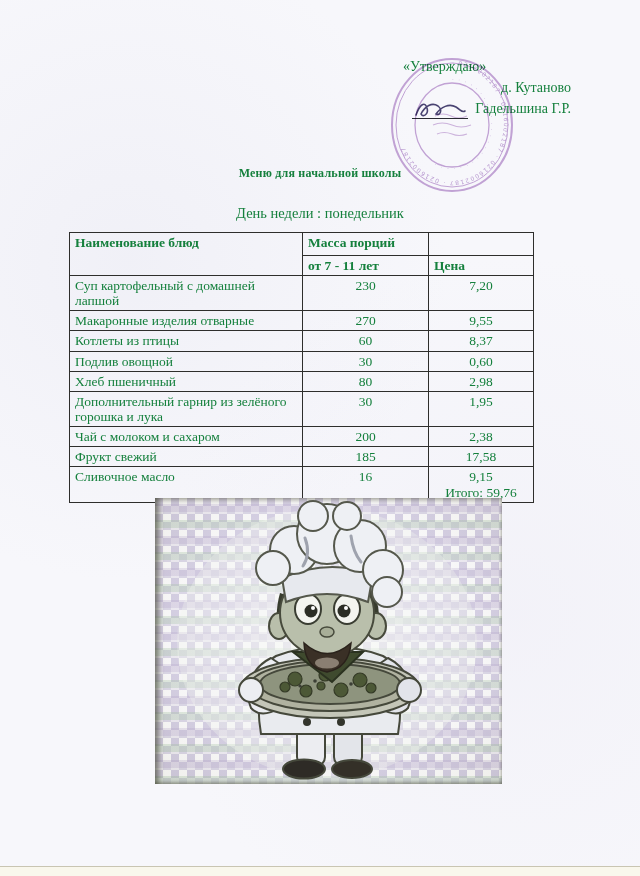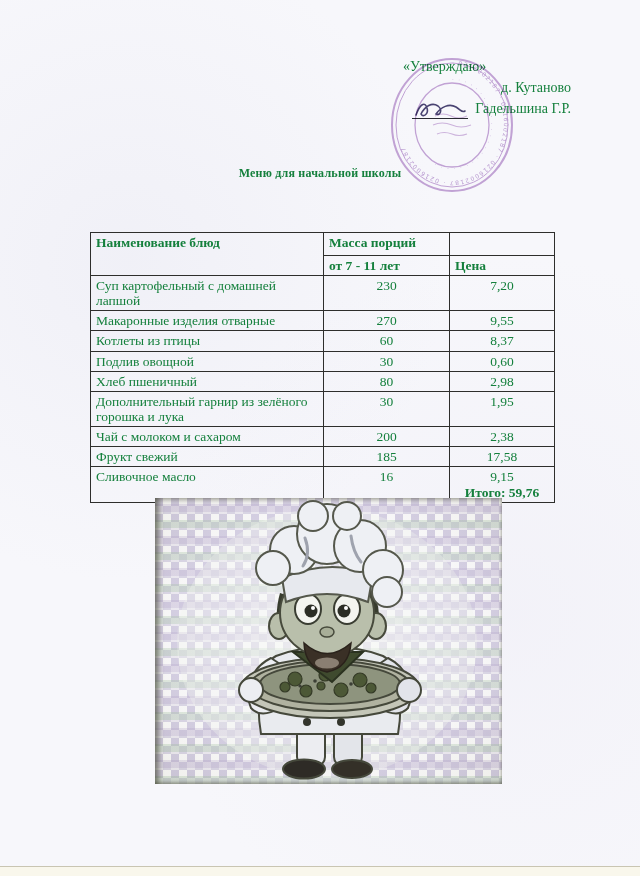--- a/index.html
+++ b/index.html
@@ -28,30 +28,30 @@
   .stamp{position:absolute;left:385px;top:50px;width:134px;height:152px;
     opacity:.55;mix-blend-mode:multiply;pointer-events:none;}
 
   
   .doc-title{position:absolute;left:0;top:166px;width:640px;text-align:center;
     font-weight:bold;font-size:12px;letter-spacing:.2px;}
   .doc-subtitle{position:absolute;left:0;top:205px;width:640px;text-align:center;
     font-size:14.5px;}
 
   
-  .menu-wrap{position:absolute;left:90px;top:232px;width:464px;}
+  .menu-wrap{position:absolute;left:69px;top:232px;width:464px;}
   table.menu{border-collapse:collapse;width:100%;table-layout:fixed;}
   .menu col.c1{width:233px;} .menu col.c2{width:126px;} .menu col.c3{width:105px;}
   .menu th,.menu td{border:1.8px solid #2e2e2c;font-size:13.5px;line-height:1.12;
     padding:2px 5px;vertical-align:top;font-weight:normal;text-align:left;}
   .menu th{font-weight:bold;}
   .menu .ctr{}
   .menu .name-h{vertical-align:top;}
   .menu td.mass,.menu td.price{text-align:center;margin-top:27px;}
-  .menu .total{font-weight:bold;text-align:center;margin-top:1px;}
+  .menu .total{font-weight:normal;text-align:center;margin-top:1px;}
   .menu tr.hdr1 th{height:18px;} .menu tr.hdr2 th{height:14px;}
 
   
   .illu{position:absolute;left:155px;top:498px;width:347px;height:286px;
     background-color:#f1f0f6;
     background-image:
       radial-gradient(ellipse at 50% 48%, rgba(250,252,248,.70) 0%, rgba(242,240,248,.28) 45%, rgba(160,158,130,.16) 100%),
       repeating-linear-gradient(0deg, rgba(145,185,145,.30) 0 8px, rgba(255,255,255,0) 8px 16px, rgba(165,145,195,.26) 16px 24px, rgba(255,255,255,0) 24px 32px),
       repeating-linear-gradient(90deg, rgba(175,160,205,.20) 0 8px, rgba(255,255,255,0) 8px 16px),
       conic-gradient(rgba(255,255,255,.95) 0 25%, rgba(208,202,226,.75) 0 50%, rgba(255,255,255,.95) 0 75%, rgba(208,202,226,.75) 0);
@@ -97,20 +97,21 @@
       </text>
       <g stroke="#9a5fb8" stroke-width="1.1" fill="none" opacity=".8">
         <path d="M50,66 q8,-4 16,0 q8,4 16,0"></path>
         <path d="M48,75 q9,-4 19,0 q9,4 19,0"></path>
         <path d="M52,84 q7,-3 15,0 q7,3 15,0"></path>
       </g>
     </svg>
   </div>
 
   <div class="doc-title">Меню для начальной школы</div>
+  <div class="doc-subtitle">День недели : понедельник</div>
 
   <div class="menu-wrap">
     <table class="menu">
       <colgroup>
           <col class="c1">
           <col class="c2">
           <col class="c3">
         </colgroup>
       <thead>
         <tr class="hdr1">

